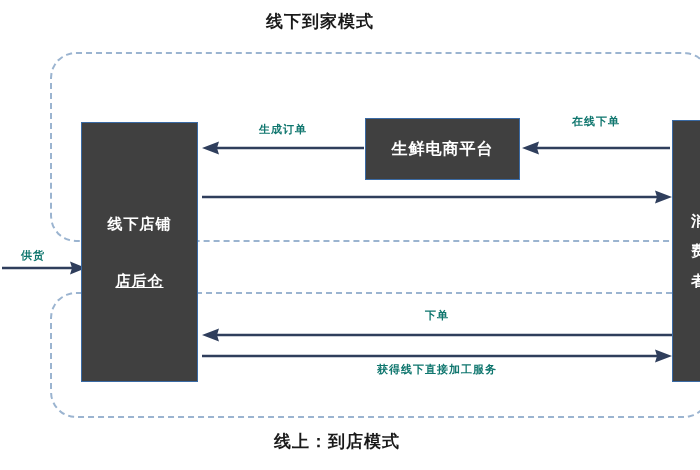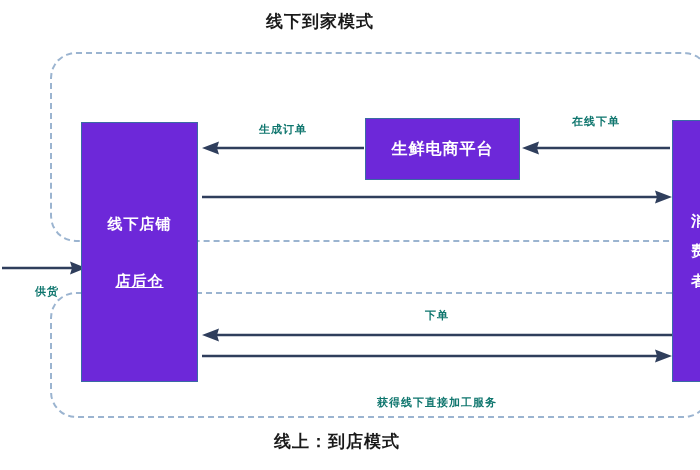--- a/index.html
+++ b/index.html
@@ -51,21 +51,21 @@
     left: 50px;
     top: 292px;
     width: 660px;
     height: 126px;
     border-radius: 26px;
   }
 
   
   .entity-box {
     position: absolute;
-    background: #6d28d9;
+    background: #404040;
     border: 1px solid #3a6aa4;
     box-sizing: border-box;
     color: #ffffff;
     font-weight: bold;
     display: flex;
     flex-direction: column;
     align-items: center;
     justify-content: center;
     text-align: center;
     z-index: 4;
@@ -116,21 +116,21 @@
     font-weight: bold;
     color: #0f766e;
     white-space: nowrap;
     letter-spacing: 1px;
     z-index: 5;
     text-align: center;
   }
 
   
   #flow-supply { left: 2px; top: 258px; }
-  #label-supply { left: 16px; top: 248px; width: 62px; margin-top: 36px; }
+  #label-supply { left: 2px; top: 248px; width: 62px; }
 </style>
 </head>
 <body>
 
 <div id="stage">
 
   <div class="diagram-title" id="title-top">线下到家模式</div>
 
   <div class="diagram-title" id="title-bottom">线上：到店模式</div>
 
@@ -176,21 +176,21 @@
     </svg>
   </div>
   <div class="flow-label" id="label-place-order" style="left:202px; top:308px; width:470px;">下单</div>
 
   <div class="flow" id="flow-offline-service" style="left:202px; top:346px;">
     <svg width="470" height="20" viewBox="0 0 470 20">
       <line x1="0" y1="10" x2="456" y2="10" stroke="#2f3e5c" stroke-width="2.4"></line>
       <polygon points="470,10 453,3.5 455,10 453,16.5" fill="#2f3e5c"></polygon>
     </svg>
   </div>
-  <div class="flow-label" id="label-offline-service" style="left:202px; top:362px; width:470px;margin-top:33px;">获得线下直接加工服务</div>
+  <div class="flow-label" id="label-offline-service" style="left:202px; top:362px; width:470px;">获得线下直接加工服务</div>
 
   <div class="entity-box" id="box-offline-store">
     <span class="line">线下店铺</span>
     <span class="line">店后仓</span>
   </div>
 
   <div class="entity-box" id="box-ec-platform">
     <span class="line">生鲜电商平台</span>
   </div>
 

